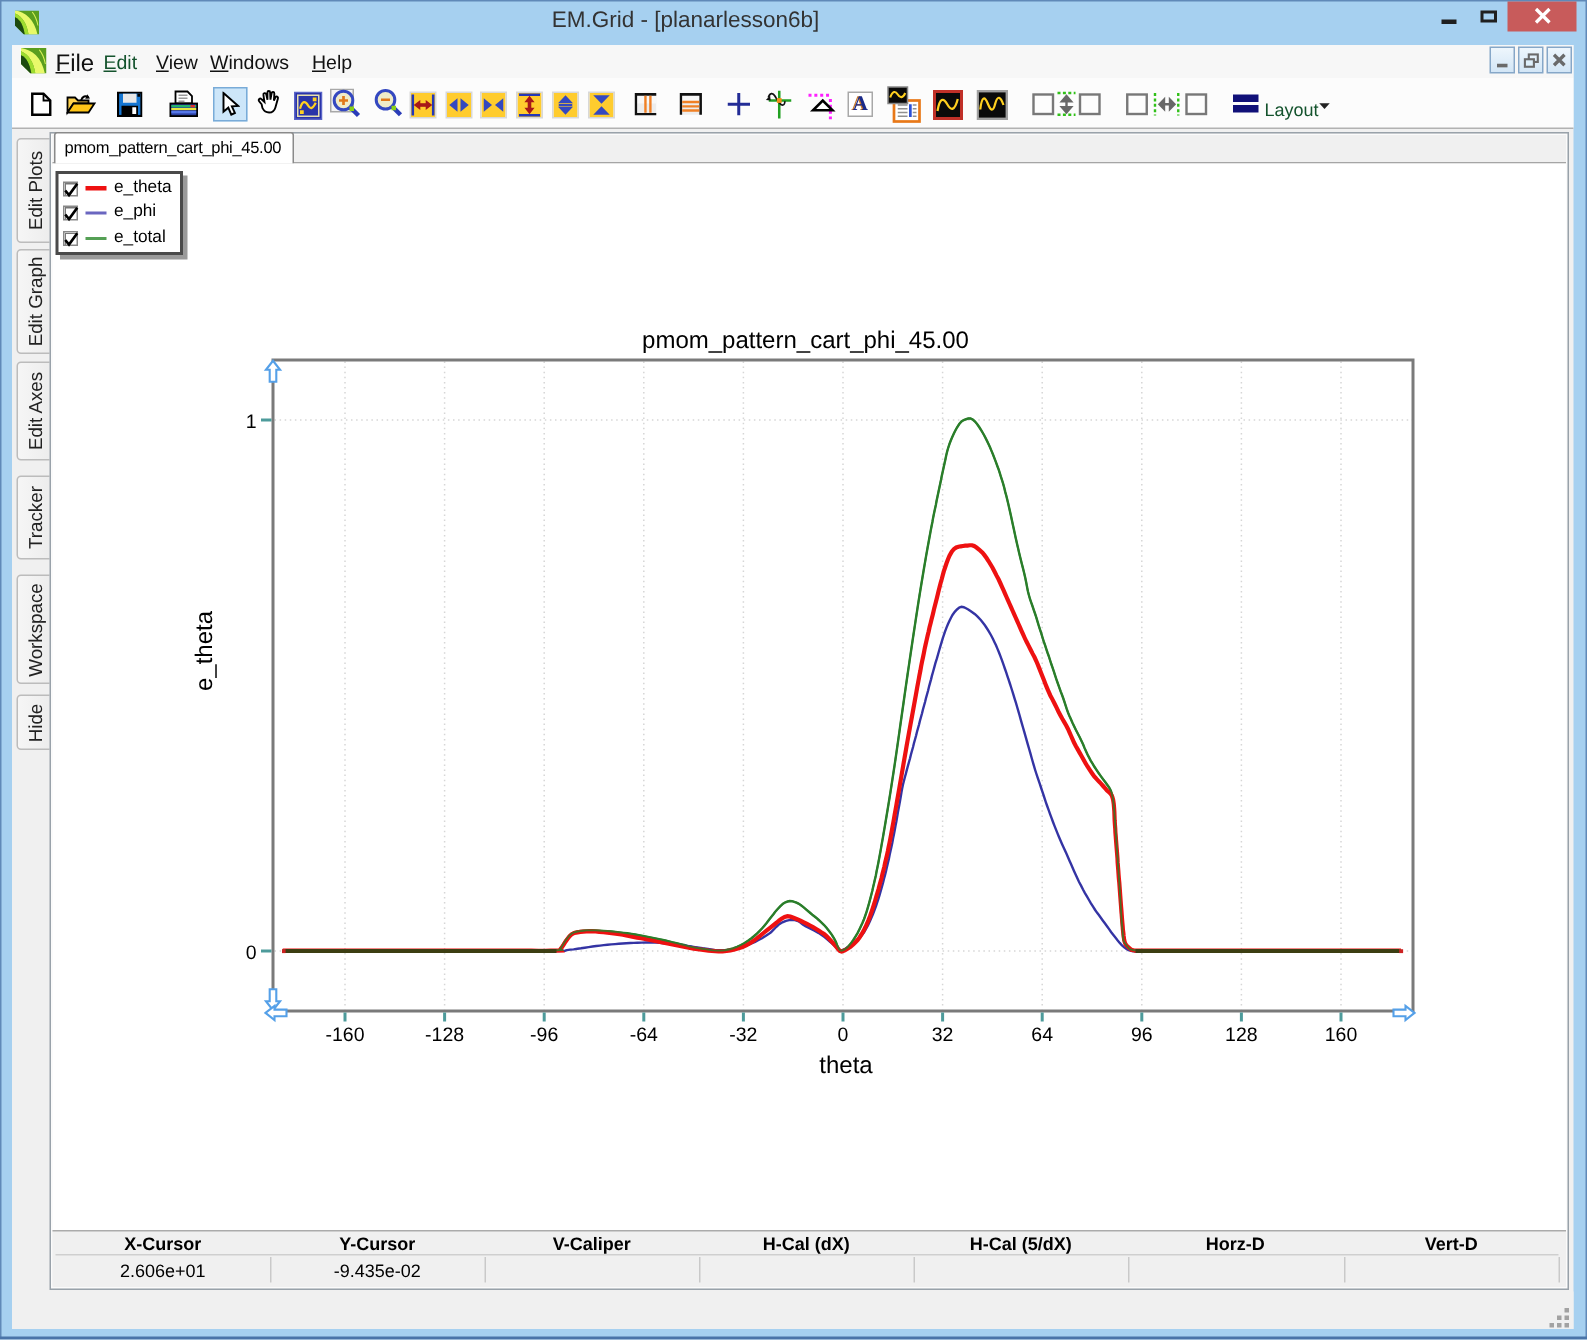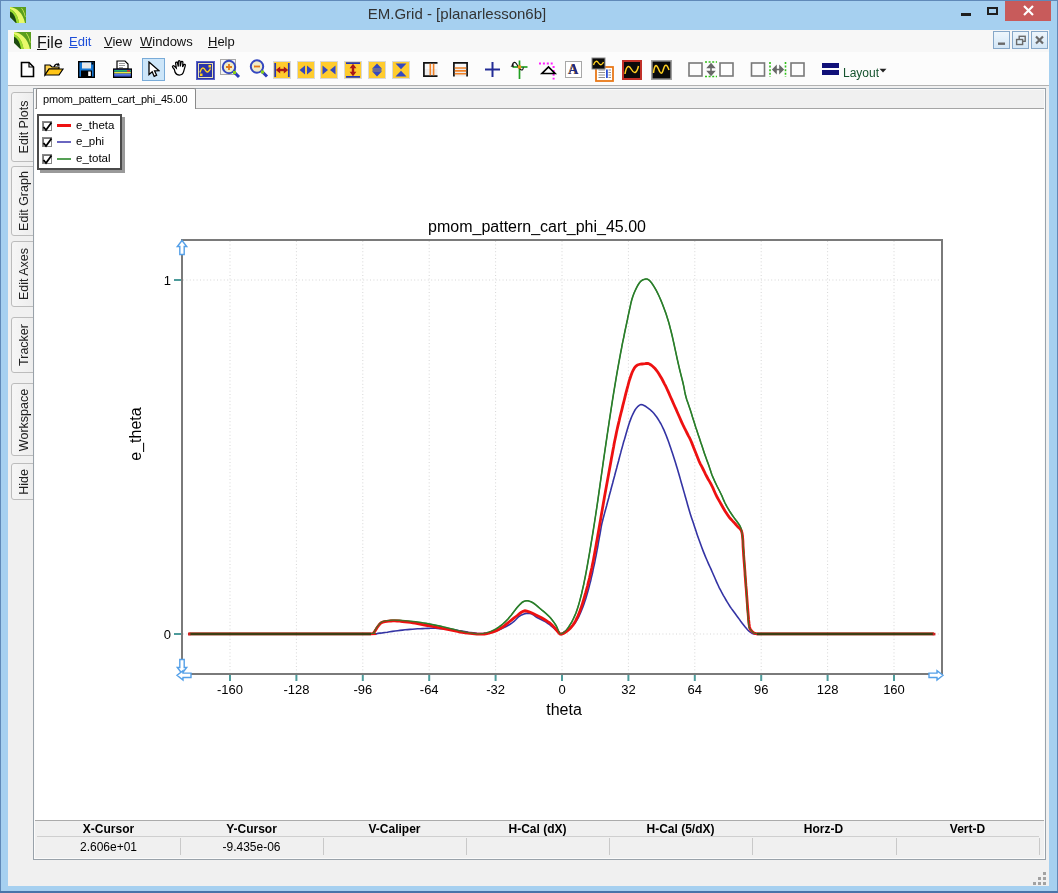--- a/index.html
+++ b/index.html
@@ -23,21 +23,21 @@
 <div class="a" style="left:8px;top:30px;width:1041px;height:856px;background:#f0f0f0"></div>
 <div class="a" style="left:8px;top:30px;width:1041px;height:22px;background:#f7f7f7"></div>
 <svg class="a" style="left:14px;top:32px" width="17" height="17" viewBox="0 0 16 16">
 <path d="M0 0 H16 V16 H6 L0 10 Z" fill="#5a9e1e"></path>
 <path d="M0 0 C7 1 13 6 15 16 L9 16 C8 9 5 4 0 2 Z" fill="#e8f96a"></path>
 <path d="M0 2 C5 4 8 9 9 16 L6.5 16 C5.5 10 3.5 6 0 4.5 Z" fill="#9edc30"></path>
 <path d="M0 4.5 C3.5 6 5.5 10 6.5 16 L6 16 L0 10 Z" fill="#1d4a10"></path>
 <path d="M11.2 1.2 C13 3.5 14.3 6.5 15 10 L15.6 10 C15 6.2 13.6 3.2 11.8 0.9 Z" fill="#d8f058"></path>
 </svg>
 <div class="a" style="left:37px;top:34px;font-size:16px;color:#111"><u>F</u>ile</div>
-<div class="a" style="left:69px;top:34px;font-size:13px;color:#1d4ed8"><u>E</u>dit</div>
+<div class="a" style="left:69px;top:34px;font-size:13px;color:#14532d"><u>E</u>dit</div>
 <div class="a" style="left:104px;top:34px;font-size:13px;color:#111"><u>V</u>iew</div>
 <div class="a" style="left:140px;top:34px;font-size:13px;color:#111"><u>W</u>indows</div>
 <div class="a" style="left:208px;top:34px;font-size:13px;color:#111"><u>H</u>elp</div>
 <svg class="a" style="left:993px;top:31px;border:1px solid #86a7c8;background:linear-gradient(#eef6fc,#d3e6f6)" width="17" height="18" viewBox="0 0 15 15">
     <rect x="4" y="10" width="7" height="2.4" fill="#6a6a6a"></rect>
   </svg>
 <svg class="a" style="left:1012px;top:31px;border:1px solid #86a7c8;background:linear-gradient(#eef6fc,#d3e6f6)" width="17" height="18" viewBox="0 0 15 15">
     <rect x="6.2" y="3.8" width="6" height="5" fill="none" stroke="#6a6a6a" stroke-width="1.4"></rect>
     <rect x="3.6" y="7" width="6" height="5" fill="#dff0fb" stroke="#6a6a6a" stroke-width="1.4"></rect>
   </svg>
@@ -293,21 +293,21 @@
 <svg class="a" style="left:41px;top:152.5px" width="13" height="13" viewBox="0 0 13 13">
     <path d="M2.5 7 L5 10 L10.5 2.5" fill="none" stroke="#000" stroke-width="1.8"></path>
   </svg>
 <div class="a" style="left:57px;top:157.5px;width:14px;height:2px;background:#55a055"></div>
 <div class="a" style="left:76px;top:151.5px;font-size:11.5px;color:#000">e_total</div>
 <div class="a" style="left:35px;top:820px;width:1009px;height:37px;background:#f0f0f0;border-top:1px solid #ababab"></div>
 <div class="a" style="left:37px;top:836px;width:1002px;height:1px;background:#cfcfcf"></div>
 <div class="a" style="left:37px;top:822px;width:143px;text-align:center;font-size:12px;font-weight:bold">X-Cursor</div>
 <div class="a" style="left:37px;top:840px;width:143px;text-align:center;font-size:12px">2.606e+01</div>
 <div class="a" style="left:180px;top:822px;width:143px;text-align:center;font-size:12px;font-weight:bold">Y-Cursor</div>
-<div class="a" style="left:180px;top:840px;width:143px;text-align:center;font-size:12px">-9.435e-06</div>
+<div class="a" style="left:180px;top:840px;width:143px;text-align:center;font-size:12px">-9.435e-02</div>
 <div class="a" style="left:180px;top:838px;width:1px;height:17px;background:#c9c9c9"></div>
 <div class="a" style="left:323px;top:822px;width:143px;text-align:center;font-size:12px;font-weight:bold">V-Caliper</div>
 <div class="a" style="left:323px;top:840px;width:143px;text-align:center;font-size:12px"></div>
 <div class="a" style="left:323px;top:838px;width:1px;height:17px;background:#c9c9c9"></div>
 <div class="a" style="left:466px;top:822px;width:143px;text-align:center;font-size:12px;font-weight:bold">H-Cal (dX)</div>
 <div class="a" style="left:466px;top:840px;width:143px;text-align:center;font-size:12px"></div>
 <div class="a" style="left:466px;top:838px;width:1px;height:17px;background:#c9c9c9"></div>
 <div class="a" style="left:609px;top:822px;width:143px;text-align:center;font-size:12px;font-weight:bold">H-Cal (5/dX)</div>
 <div class="a" style="left:609px;top:840px;width:143px;text-align:center;font-size:12px"></div>
 <div class="a" style="left:609px;top:838px;width:1px;height:17px;background:#c9c9c9"></div>

